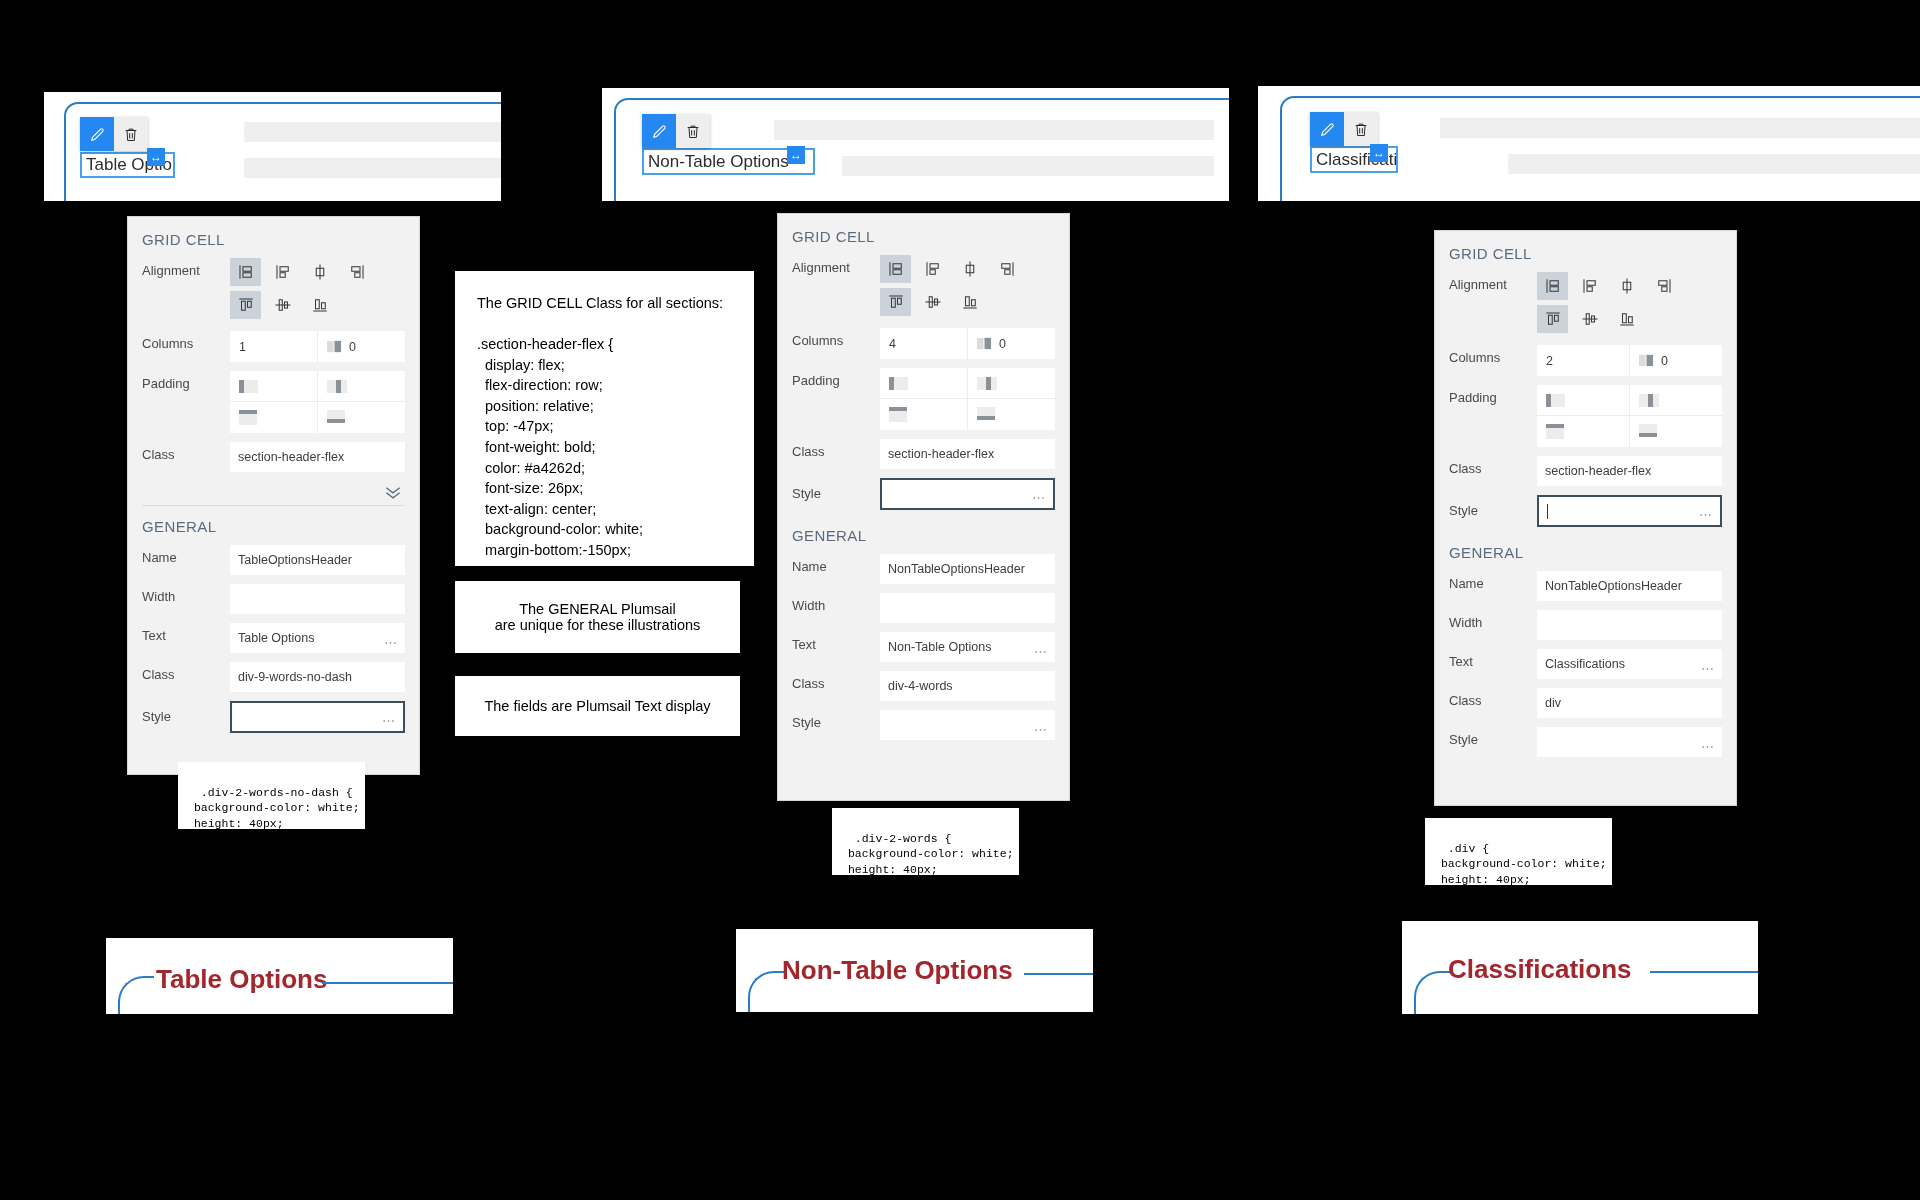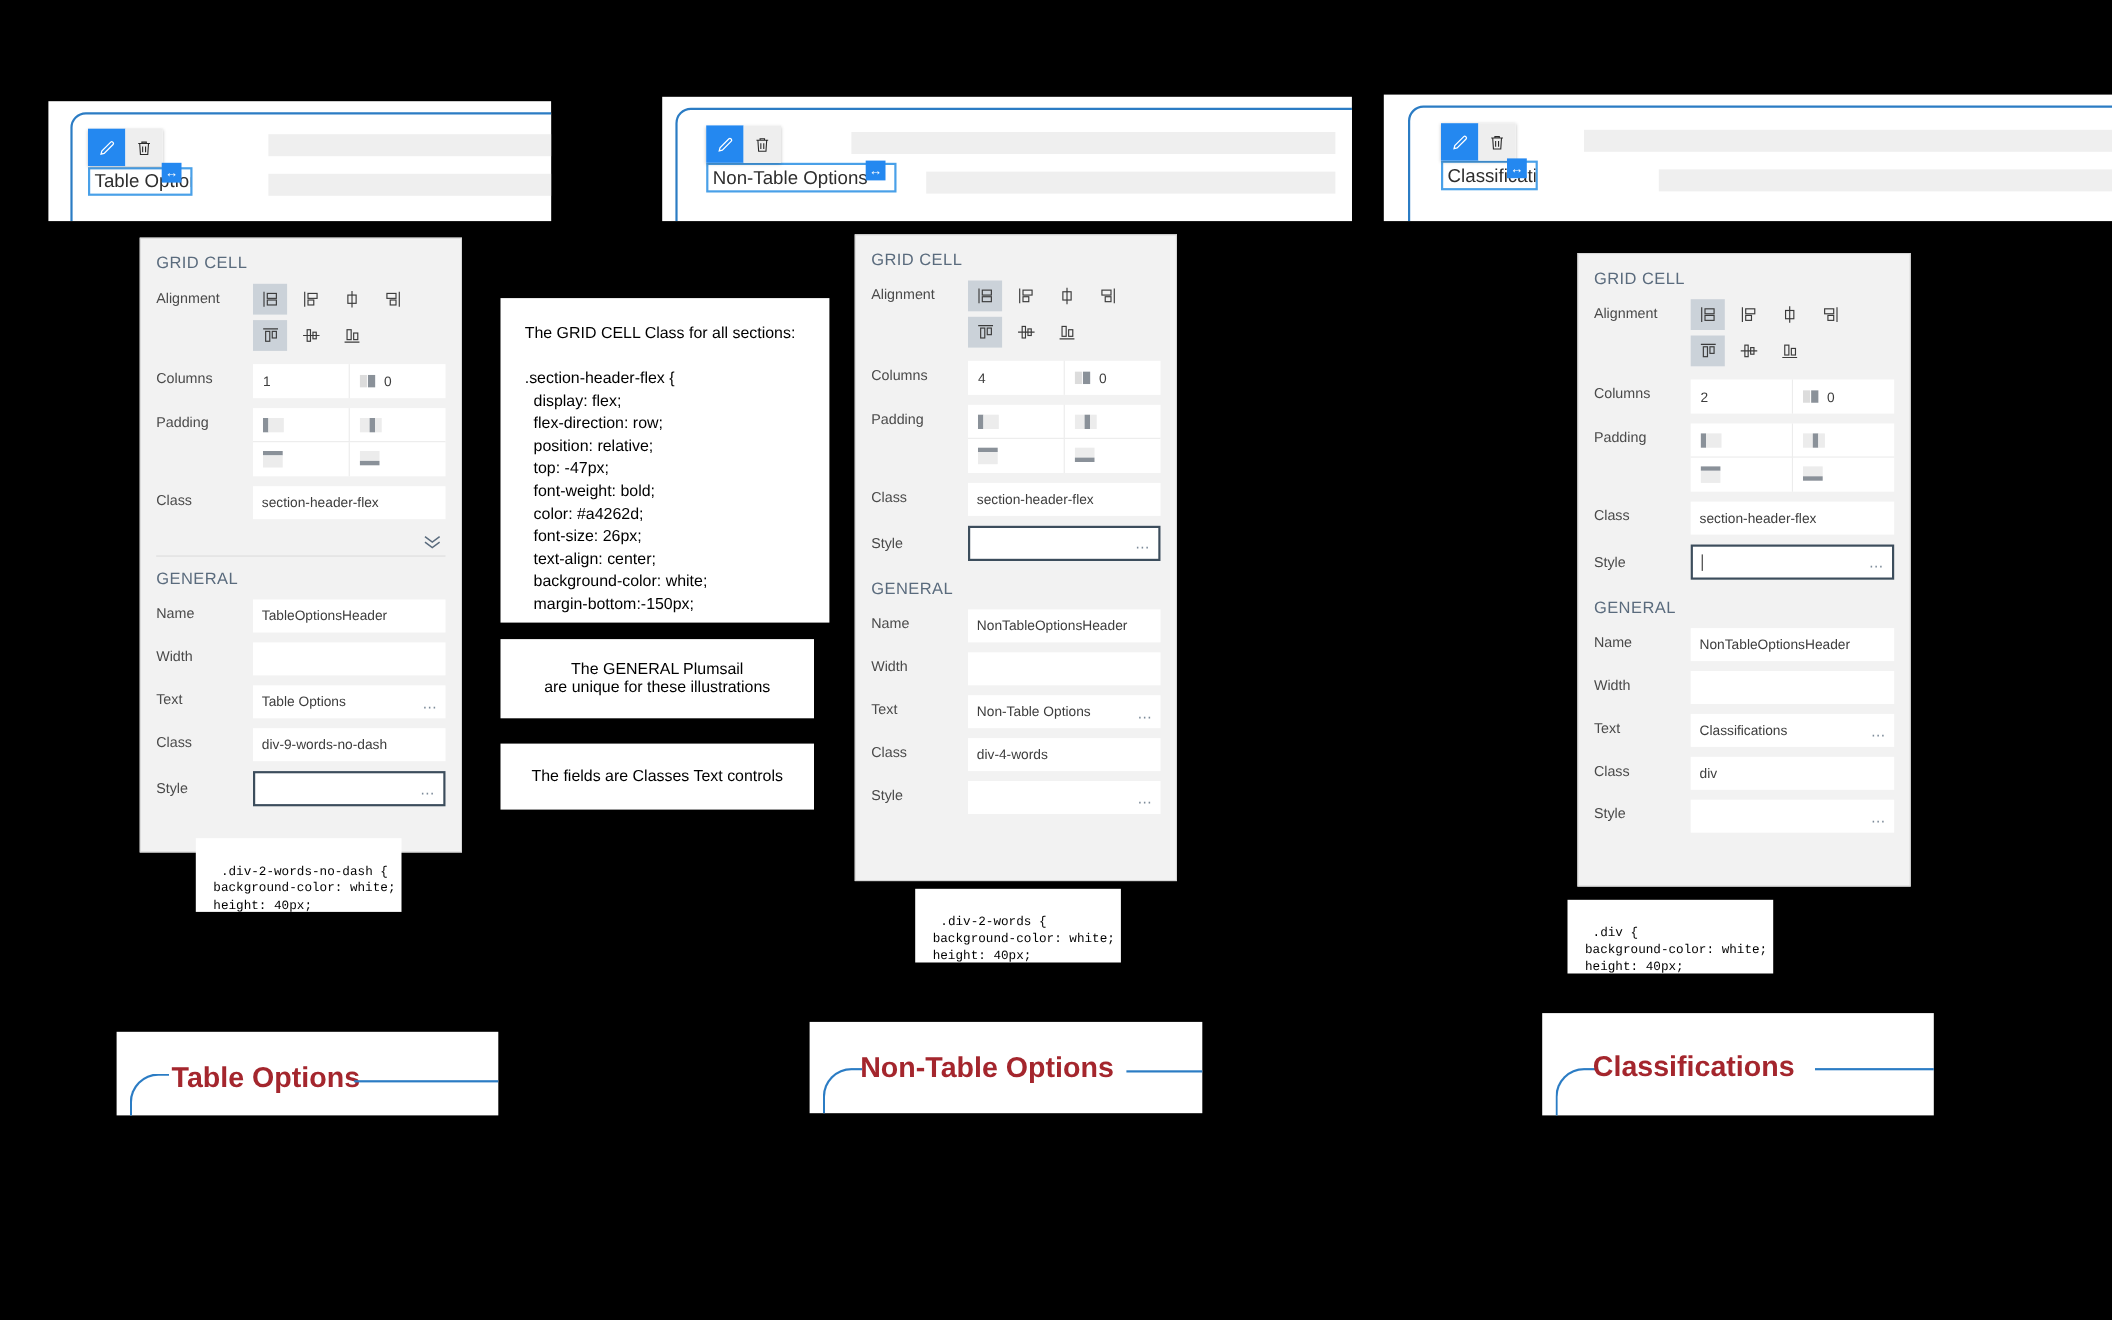--- a/index.html
+++ b/index.html
@@ -837,21 +837,21 @@
 
 }</div>
 </div>
 
 <div class="note" style="left:455px; top:581px; width:285px; height:72px; display:flex; flex-direction:column; align-items:center; justify-content:center;">
   <div class="note-title">The GENERAL Plumsail</div>
   <div class="note-title">are unique for these illustrations</div>
 </div>
 
 <div class="note" style="left:455px; top:676px; width:285px; height:60px; display:flex; align-items:center; justify-content:center;">
-  <div class="note-title">The fields are Classes Text controls</div>
+  <div class="note-title">The fields are Plumsail Text display</div>
 </div>
 
 <div class="code-box" style="left:178px; top:762px; width:187px; height:67px;">
   <span>.div-2-words-no-dash {
  background-color: white;
  height: 40px;
  width: 160%;
  padding-right: 25px;
 }</span>
 </div>

